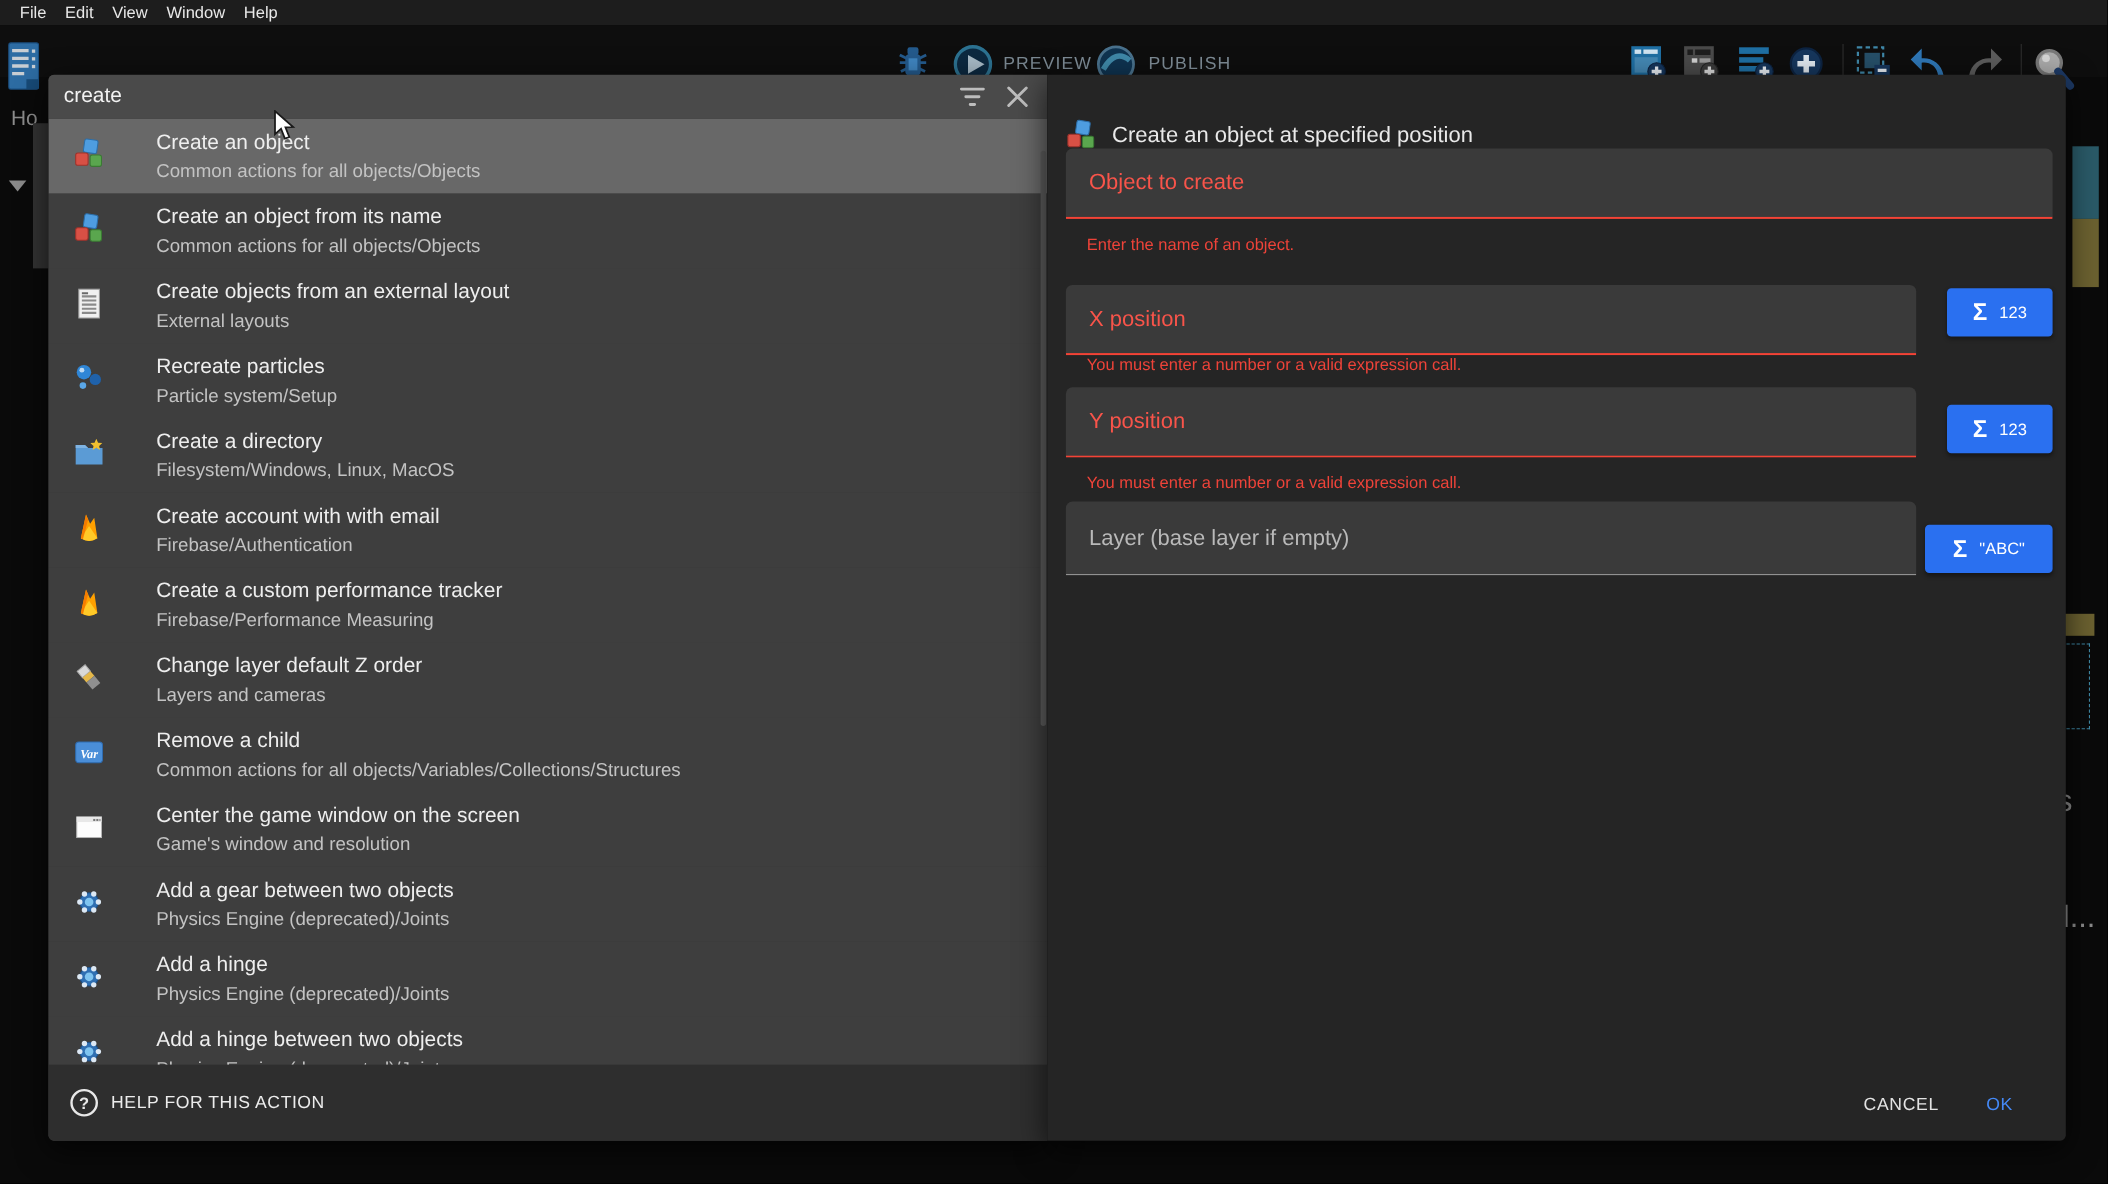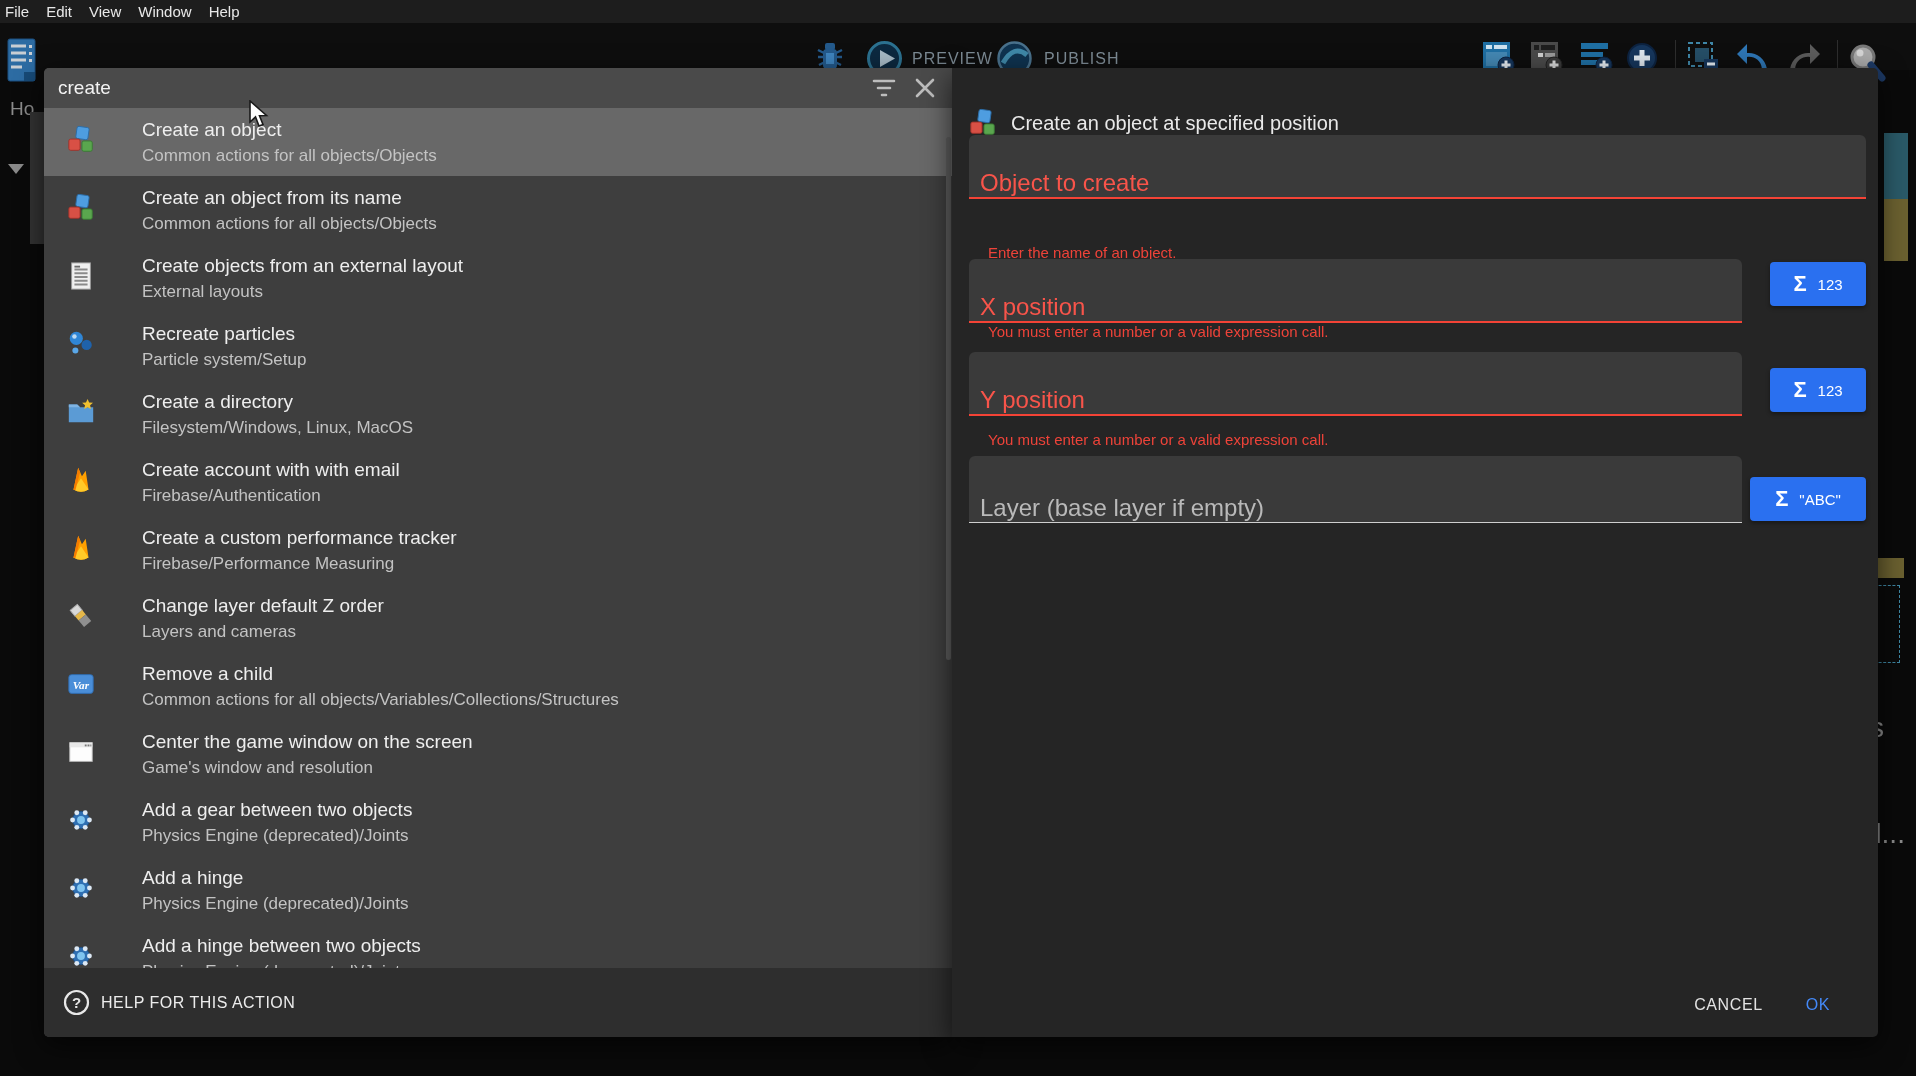--- a/index.html
+++ b/index.html
@@ -4,21 +4,21 @@
 <style>
   * { margin:0; padding:0; box-sizing:border-box; }
   html,body { background:#000; }
   .screen {
     position:relative; width:1916px; height:1076px; overflow:hidden;
     background:#0a0a0a; font-family:"Liberation Sans", sans-serif;
     -webkit-font-smoothing:antialiased;
   }
   
   .menubar { position:absolute; left:0; top:0; width:1916px; height:23px;
-    background:#1d1d1d; display:flex; align-items:center; padding-left:5px; gap:17px; }
+    background:#1d1d1d; display:flex; align-items:center; padding-left:18px; gap:17px; }
   .menu-item { font-size:15px; color:#e8e8e8; cursor:default; }
   .toolbar-strip { position:absolute; left:0; top:23px; width:1916px; height:47px; background:#0e0e0e; }
   .tb-label { position:absolute; font-size:16px; letter-spacing:1px; color:#7e8c96; font-weight:500; top:50px; }
   .tb-sep { position:absolute; top:40px; width:1px; height:32px; background:#2e2e2e; }
   .tb-icon { position:absolute; }
   
   .bg-frag { position:absolute; color:#8c8c8c; }
   
   .panel { position:absolute; top:68px; height:969px; box-shadow:0 8px 28px rgba(0,0,0,.65); }
   
@@ -38,21 +38,21 @@
   .scroll-thumb { position:absolute; right:1px; top:69px; width:5px; height:523px;
     background:#5d5d5d; border-radius:3px; }
   .help-bar { position:absolute; left:0; right:0; bottom:0; height:69px; background:#2e2e2e;
     display:flex; align-items:center; padding-left:19px; cursor:pointer; border-radius:0 0 0 5px; }
   .help-label { margin-left:11px; font-size:16px; letter-spacing:.5px; color:#ececec; }
   
   .right-panel { left:952px; width:926px; background:#252525; border-radius:0 5px 5px 0; }
   .panel-title-row { position:absolute; left:16px; top:18px; display:flex; align-items:center; gap:13px;margin-top:22px; }
   .panel-title { font-size:20px; color:#e9e9e9; }
   .field { position:absolute; background:#3a3a3a; border-radius:6px 6px 0 0;
-    display:flex; align-items:flex-end; padding-left:11px; font-size:24px; cursor:text; }
+    display:flex; align-items:center; padding-left:21px; font-size:20px; cursor:text; }
   .field.invalid { border-bottom:2px solid #f44336; color:#f8544a; }
   .field.normal { border-bottom:1px solid #cfcfcf; color:#b9b9b9; }
   .msg { position:absolute; font-size:15px; }
   .msg.red { color:#ee4339; }
   .sigma-btn { position:absolute; background:#2a70f0; border-radius:4px; color:#fff;
     display:flex; align-items:center; justify-content:center; gap:11px; cursor:pointer;
     box-shadow:0 2px 4px rgba(0,0,0,.4); }
   .sigma-btn .sg { font-size:22px; font-weight:bold; line-height:1; }
   .sigma-btn .bl { font-size:15px; }
   .panel-footer { position:absolute; right:48px; bottom:23px; display:flex; gap:43px; align-items:center; }
@@ -384,21 +384,21 @@
     <div class="panel-title-row">
       <svg width="30" height="30">
           <use href="#sym-cubes"></use>
         </svg>
       <span class="panel-title">Create an object at specified position</span>
     </div>
 
     <div class="field invalid" style="left:17px; top:67px; width:897px; height:64px;">
       <span>Object to create</span>
     </div>
-    <div class="msg red" style="left:36px; top:146px;margin-top:30px;">Enter the name of an object.</div>
+    <div class="msg red" style="left:36px; top:146px;">Enter the name of an object.</div>
 
     <div class="field invalid" style="left:17px; top:191px; width:773px; height:64px;">
       <span>X position</span>
     </div>
     <div class="sigma-btn" style="left:818px; top:194px; width:96px; height:44px;">
       <span class="sg">Σ</span>
       <span class="bl">123</span>
     </div>
     <div class="msg red" style="left:36px; top:255px;">You must enter a number or a valid expression call.</div>
 

